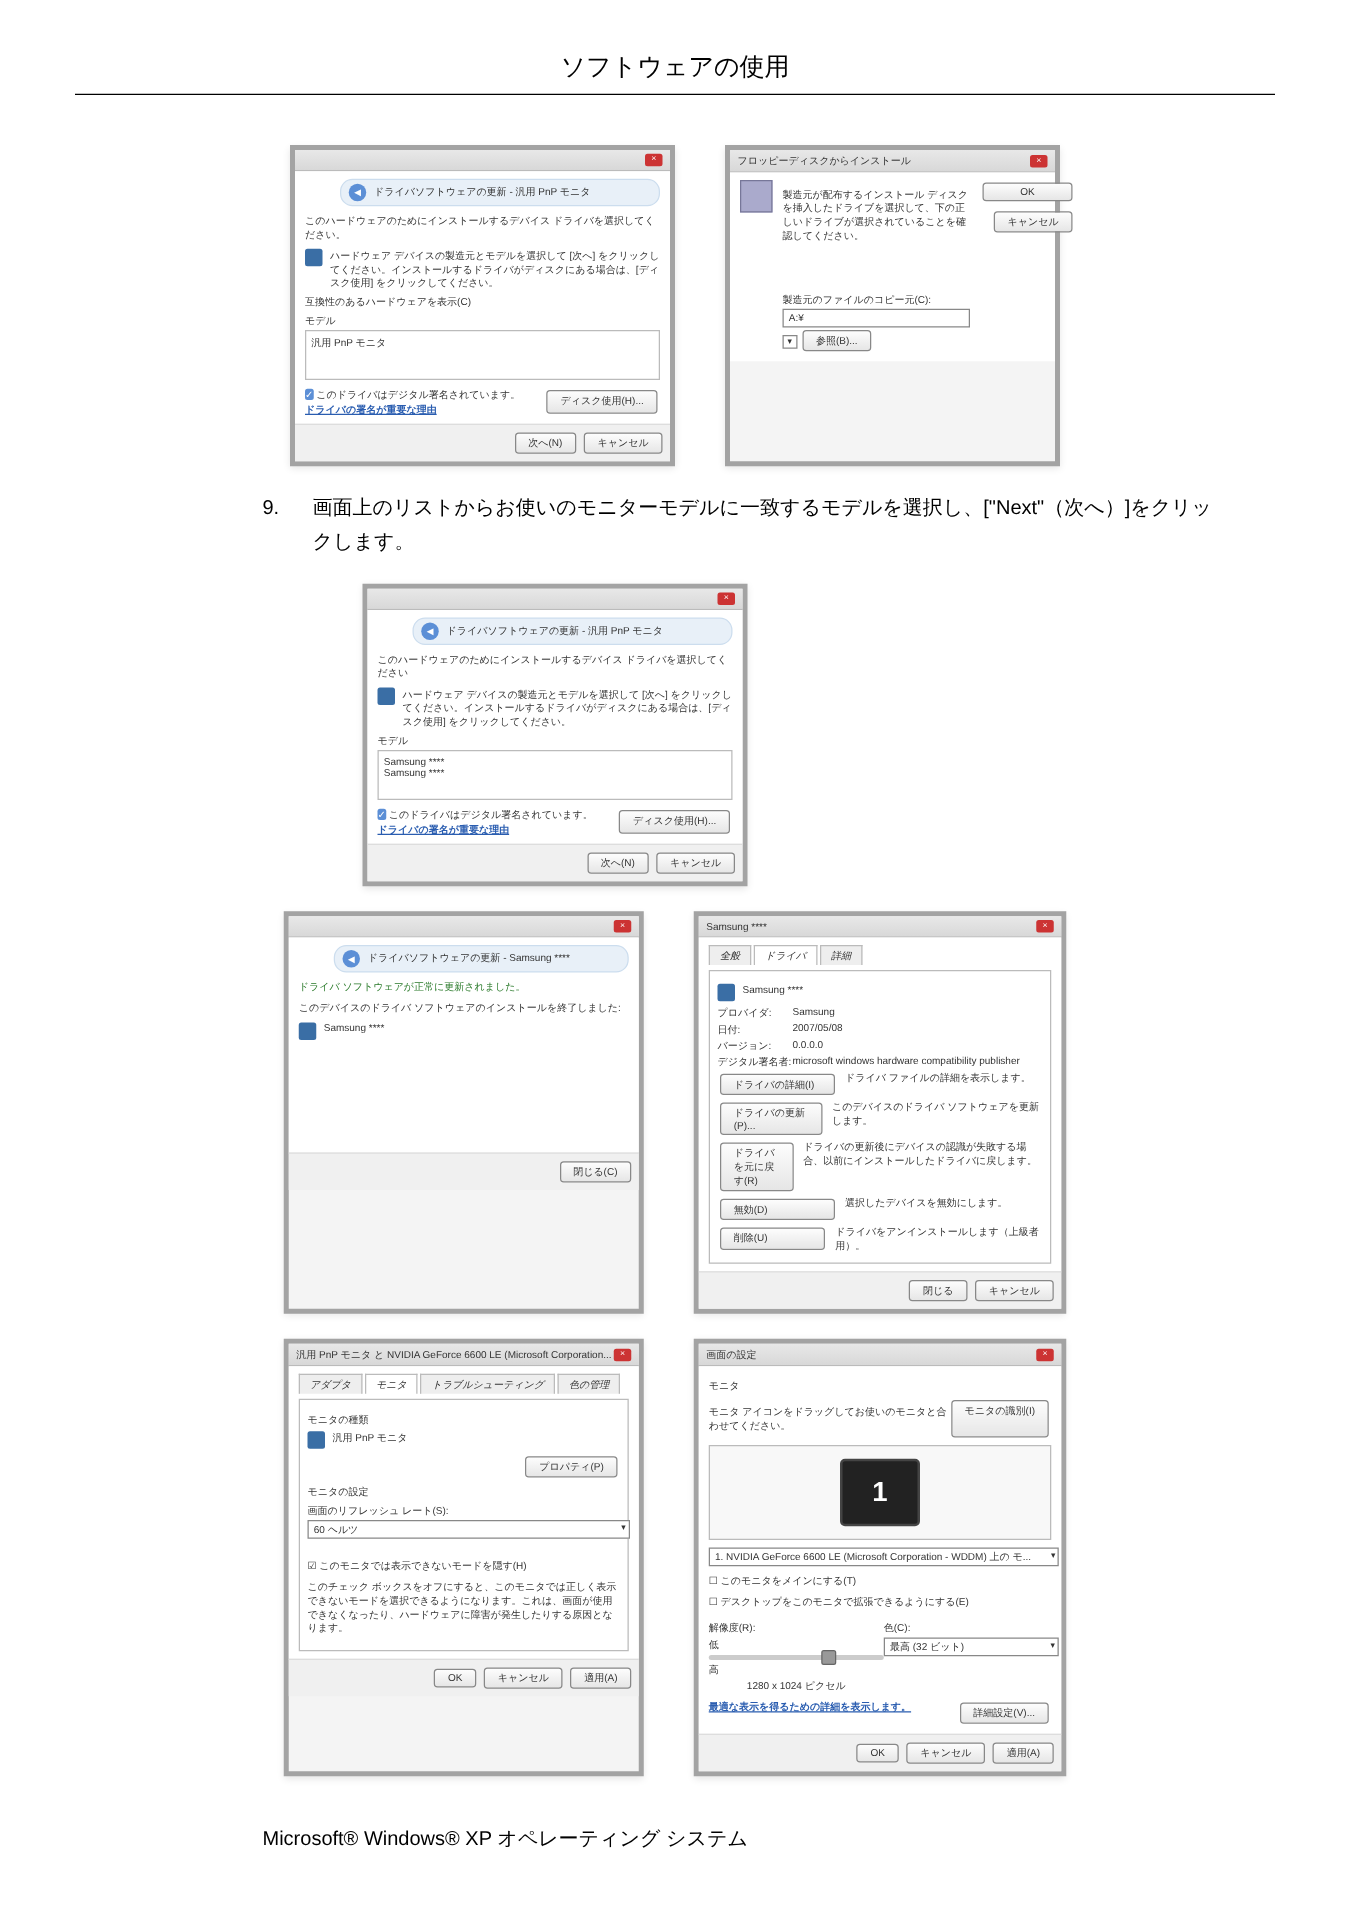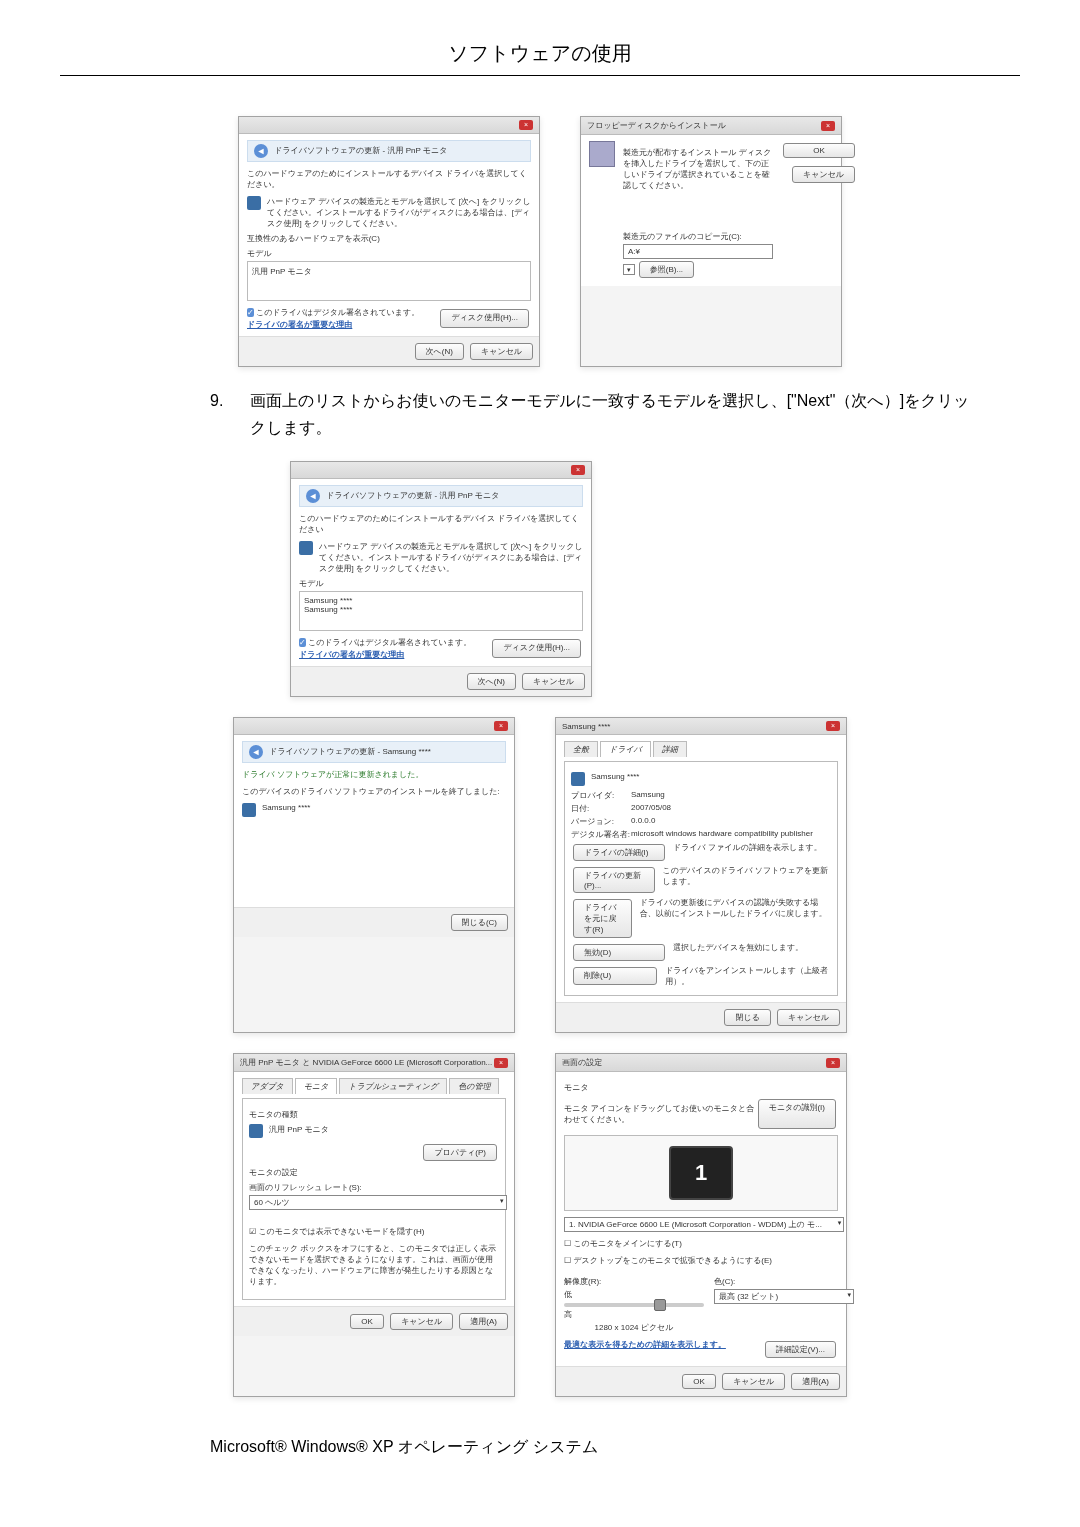--- a/index.html
+++ b/index.html
@@ -44,21 +44,21 @@
     font-size: 16px;
   }
   
   .shot-row {
     display: flex;
     justify-content: center;
     gap: 40px;
     margin: 20px 0;
   }
   .shot {
-    border: 1px solid #a3a3a3;
+    border: 4px solid #a3a3a3;
     background: #f4f4f4;
     font-size: 8px;
     color: #333;
     box-shadow: 0 2px 6px rgba(0,0,0,0.1);
     position: relative;
   }
   .shot .titlebar {
     background: linear-gradient(#e8e8e8, #d8d8d8);
     border-bottom: 1px solid #bbb;
     padding: 3px 6px;
@@ -79,22 +79,23 @@
   }
   .shot .body {
     padding: 6px 8px;
     background: #fff;
   }
   .shot .subtitle {
     background: #e8f0f8;
     padding: 3px 6px;
     font-size: 8px;
     border: 1px solid #cde;
-    border-radius: 0;
+    border-radius: 10px;
     margin-bottom: 6px;
+    margin-left: 28px;
   }
   .shot .back-arrow {
     display: inline-block;
     width: 14px;
     height: 14px;
     background: #5c8fd6;
     border-radius: 50%;
     color: #fff;
     text-align: center;
     line-height: 14px;
@@ -511,21 +512,21 @@
         <div style="border:1px solid #bbb;background:#f8f8f8;padding:4px">
           <div class="monitor-preview">
             <span>1</span>
           </div>
         </div>
         <div class="dropdown" style="width:95%;margin-top:6px">
           <span>1. NVIDIA GeForce 6600 LE (Microsoft Corporation - WDDM) 上の モ...</span>
         </div>
         <div class="instr">☐ <span>このモニタをメインにする(T)</span></div>
         <div class="instr">☐ <span>デスクトップをこのモニタで拡張できるようにする(E)</span></div>
-        <div style="display:flex;gap:10px;margin-top:4px">
+        <div style="display:flex;margin-top:4px">
           <div style="flex:1">
             <div class="section-label">解像度(R):</div>
             <span>低</span>
             <span class="slider"></span>
             <span>高</span>
             <div style="text-align:center;margin-top:2px">1280 x 1024 ピクセル</div>
           </div>
           <div>
             <div class="section-label">色(C):</div>
             <div class="dropdown">

